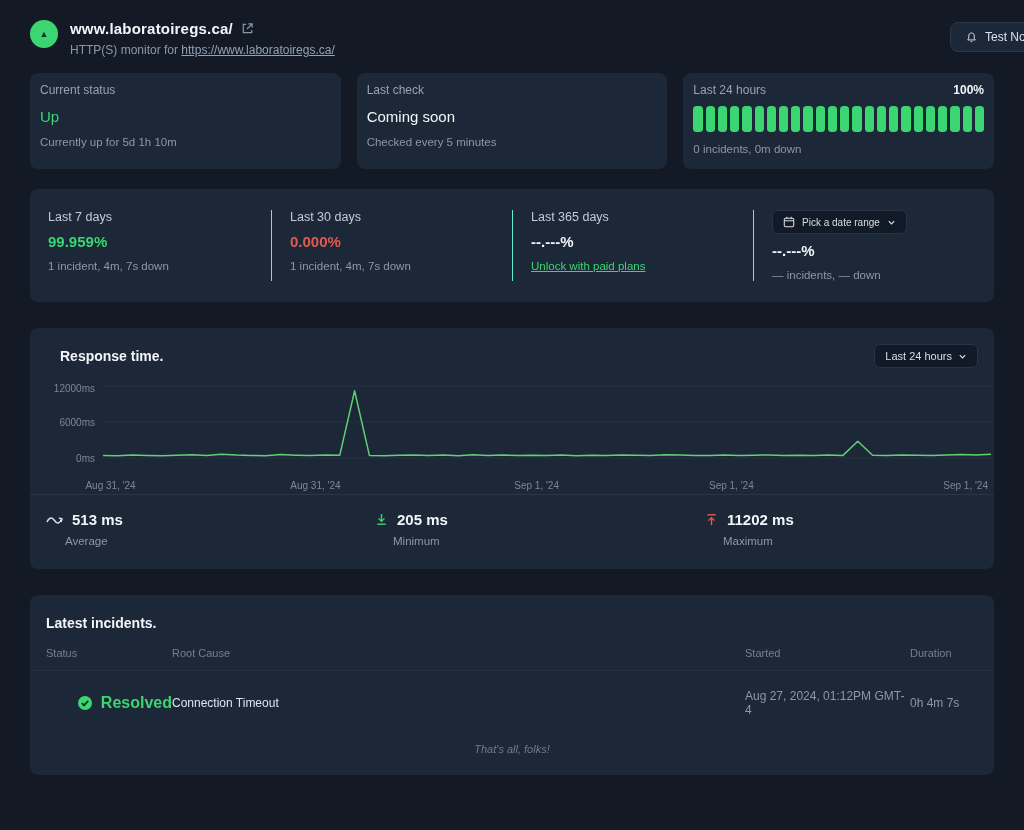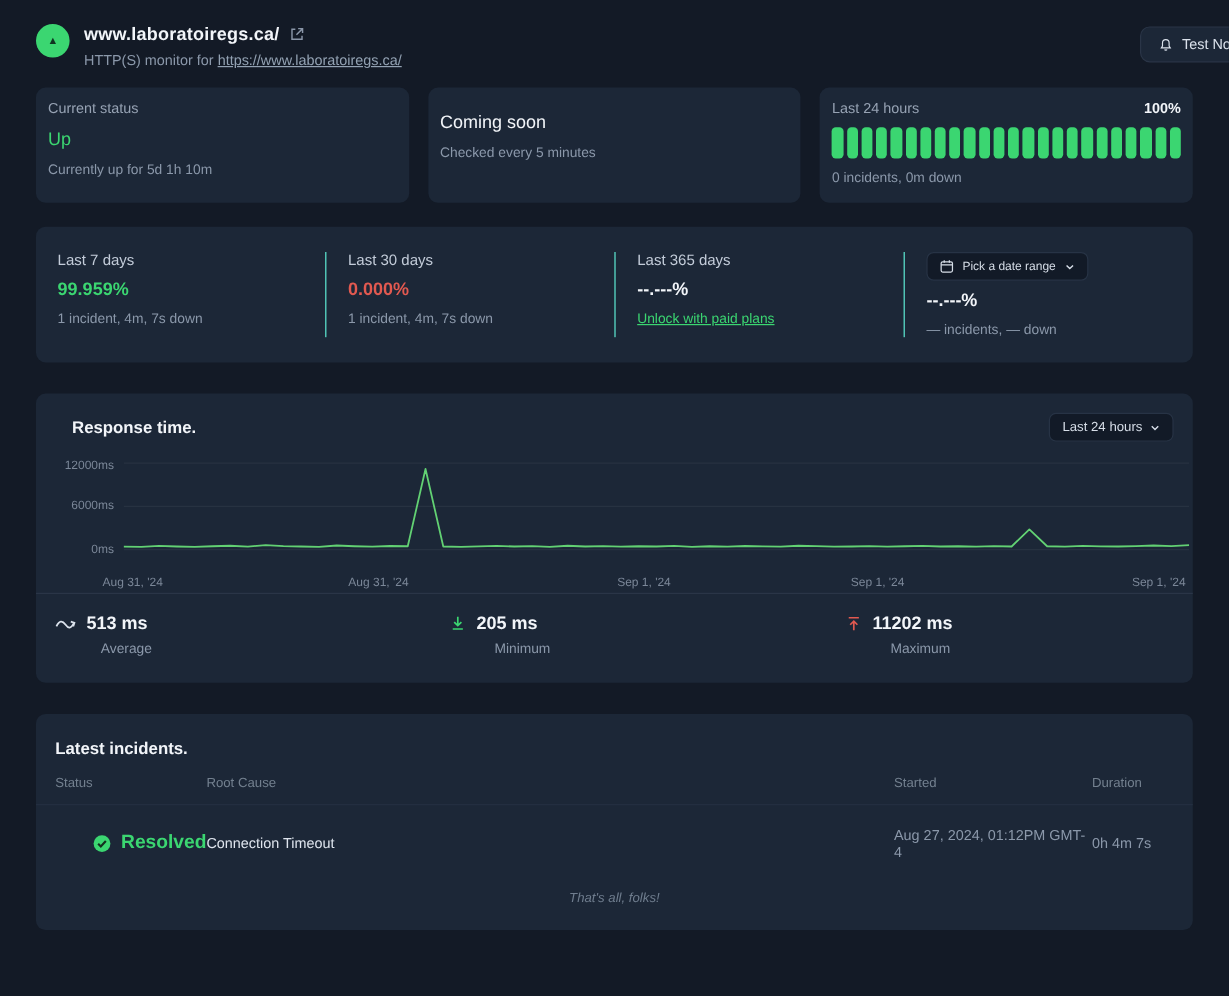--- a/index.html
+++ b/index.html
@@ -61,21 +61,21 @@
   .chart-wrap{margin:16px 6px 0 73px;position:relative;height:84px;}
   .ytick{position:absolute;right:calc(100% + 8px);transform:translateY(-50%);font-size:10px;color:#7b8798;white-space:nowrap;}
   .x-axis{position:relative;margin:4px 6px 0 73px;height:16px;}
   .xtick{position:absolute;top:12px;font-size:10px;color:#7b8798;white-space:nowrap;transform:translateX(-50%);}
   .xtick.first{transform:translateX(-35%);}
   .xtick.last{transform:none;right:0;left:auto !important;}
   .rt-divider{border-top:1px solid #2a3547;margin-top:10px;}
   .rt-stats{display:grid;grid-template-columns:328px 330px 1fr;padding:16px 16px 4px 16px;}
   .stat-top{display:flex;align-items:center;gap:8px;}
   .stat-value{font-size:15px;font-weight:700;color:#f2f5f9;}
-  .stat-label{margin-top:7px;font-size:11.5px;color:#8b98aa;margin-left:38px;}
+  .stat-label{margin-top:7px;font-size:11.5px;color:#8b98aa;margin-left:19px;}
   
   .incidents{margin-top:26px;padding:20px 0 16px 0;}
   .inc-title{font-size:14px;font-weight:700;color:#f2f5f9;padding:0 16px;}
   .inc-head{display:grid;grid-template-columns:126px 573px 165px 1fr;padding:16px 16px 11px 16px;border-bottom:1px solid #232e40;}
   .inc-head div{font-size:11px;color:#73808f;}
   .inc-row{display:grid;grid-template-columns:126px 573px 165px 1fr;padding:18px 16px;align-items:center;cursor:pointer;}
   .inc-status{display:flex;align-items:center;gap:8px;font-size:16px;font-weight:700;color:#3bd671;justify-content:flex-end;}
   .inc-cell{font-size:12px;color:#dfe5ee;}
   .inc-cell.muted{color:#8b98aa;}
   .inc-footer{text-align:center;font-style:italic;font-size:11px;color:#6f7d8e;padding:8px 0 4px 0;}
@@ -109,20 +109,21 @@
     </div>
   </div>
 
   <div class="cards">
     <div class="card">
       <div class="card-label">Current status</div>
       <div class="card-value up">Up</div>
       <div class="card-detail">Currently up for 5d 1h 10m</div>
     </div>
     <div class="card">
+      <div class="card-label">Last check</div>
       <div class="card-value">Coming soon</div>
       <div class="card-detail">Checked every 5 minutes</div>
     </div>
     <div class="card">
       <div class="card-label-row">
         <span class="card-label">Last 24 hours</span>
         <span class="card-pct">100%</span>
       </div>
       <div class="bars">
           <div class="bar"></div>

